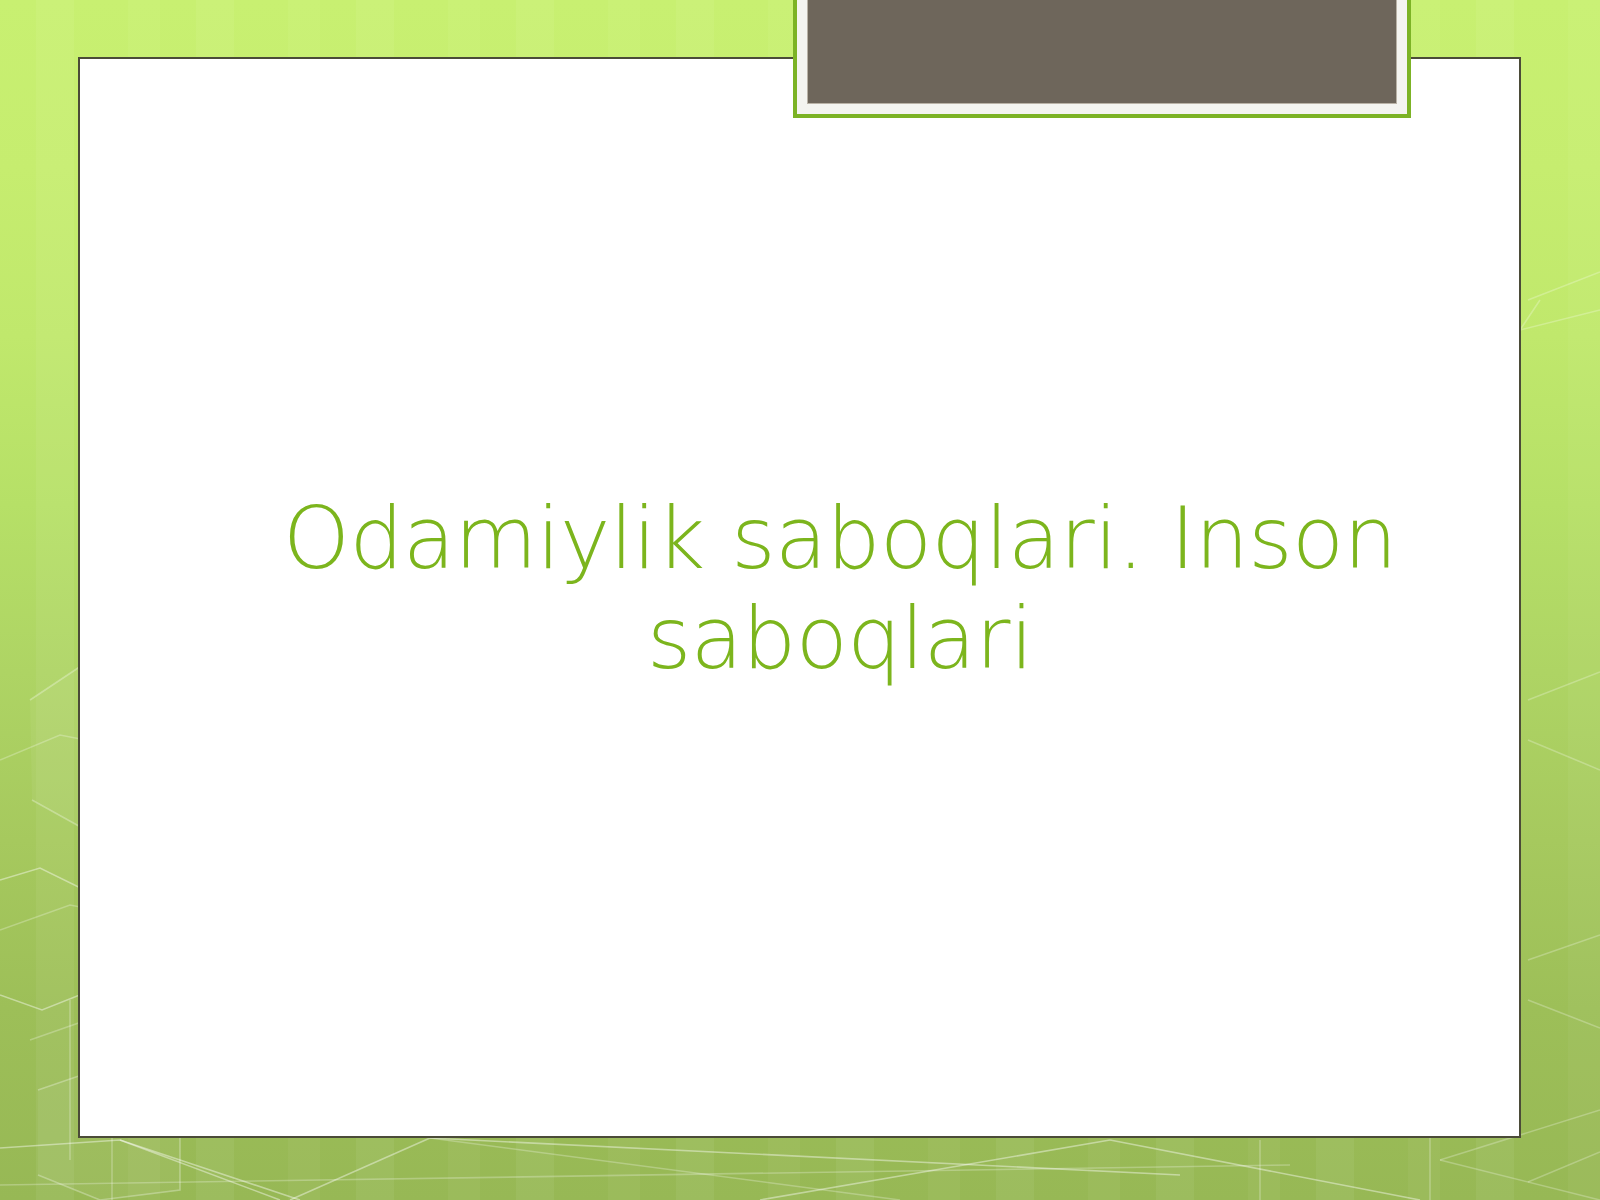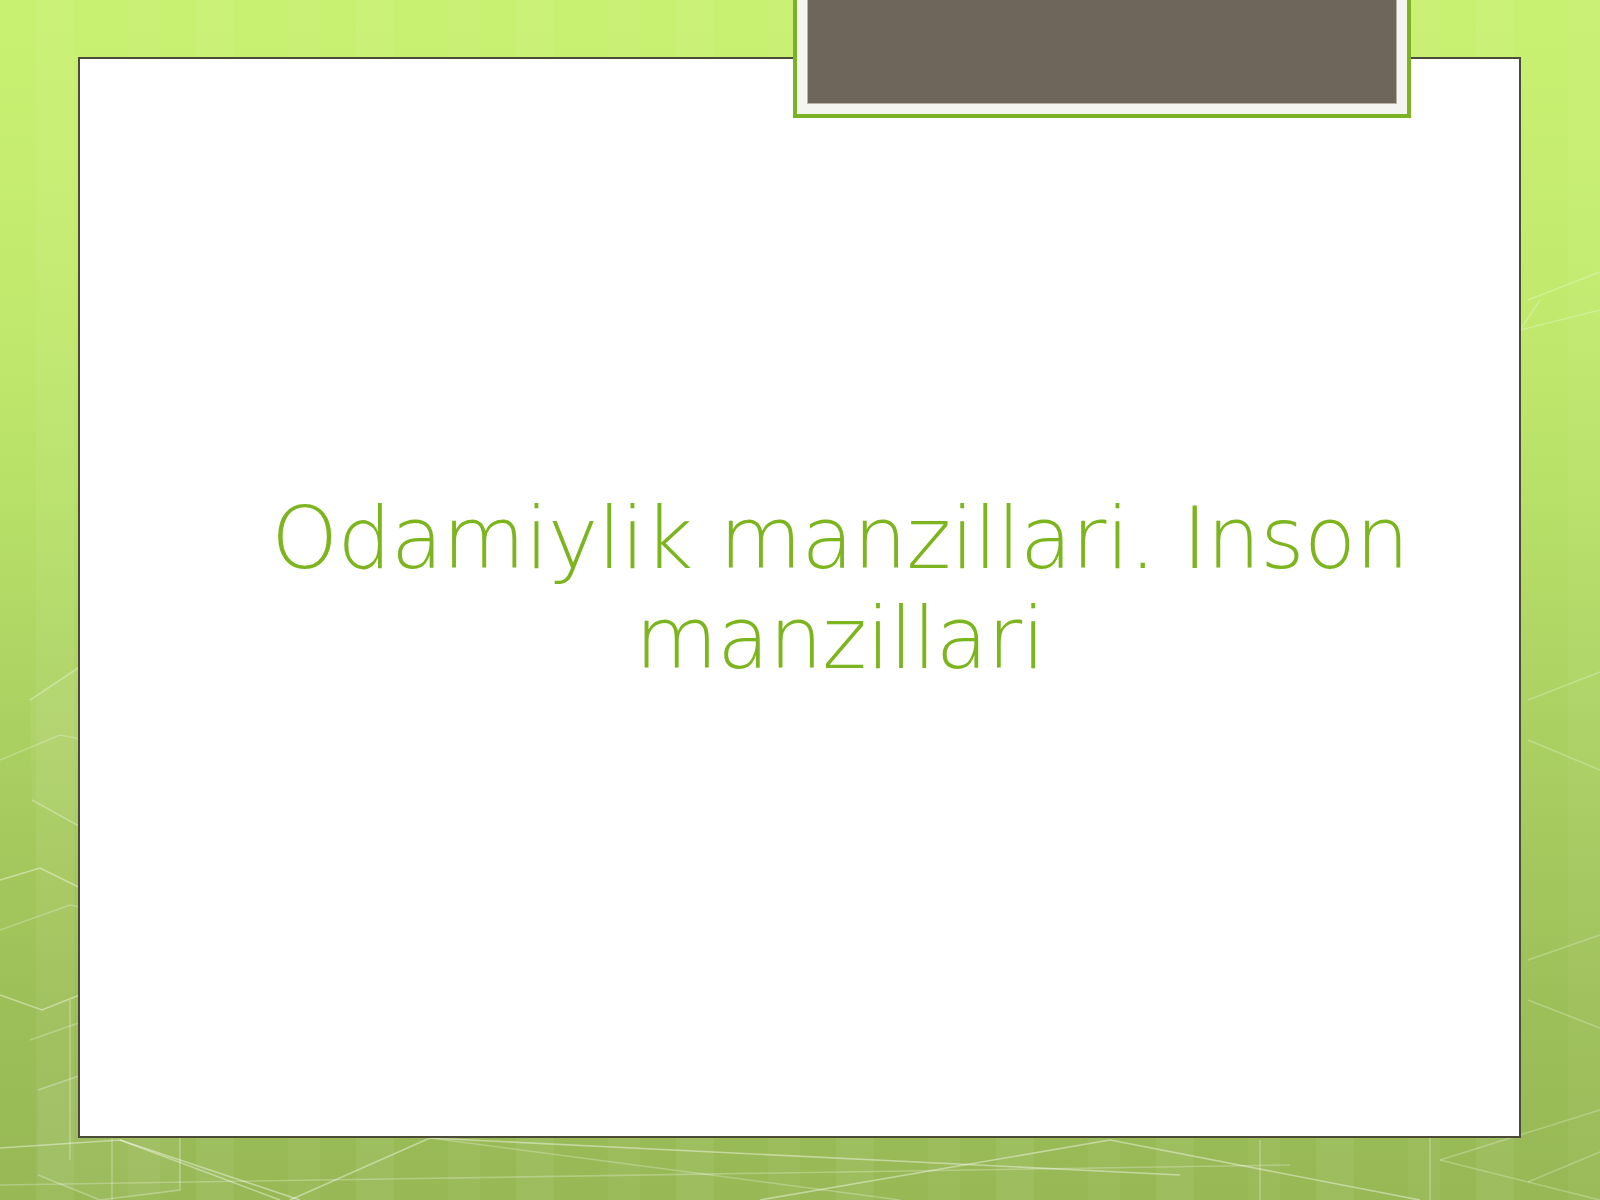--- a/index.html
+++ b/index.html
@@ -151,21 +151,21 @@
       <polyline class="faint" points="1260,1140 1260,1200"></polyline>
       <polyline class="faint" points="1430,1130 1430,1200"></polyline>
       <polyline class="faint" points="1440,1160 1600,1110"></polyline>
       <polyline class="faint" points="1440,1160 1600,1200"></polyline>
     </svg>
   </div>
 
   <div class="content-panel">
 
     <div class="title-block">
-      <div class="title-text">Odamiylik manzillari. Inson manzillari</div>
+      <div class="title-text">Odamiylik saboqlari. Inson saboqlari</div>
     </div>
 
   </div>
 
   <div class="photo-frame">
     <div class="photo-inner"></div>
   </div>
 
 </div>
 

